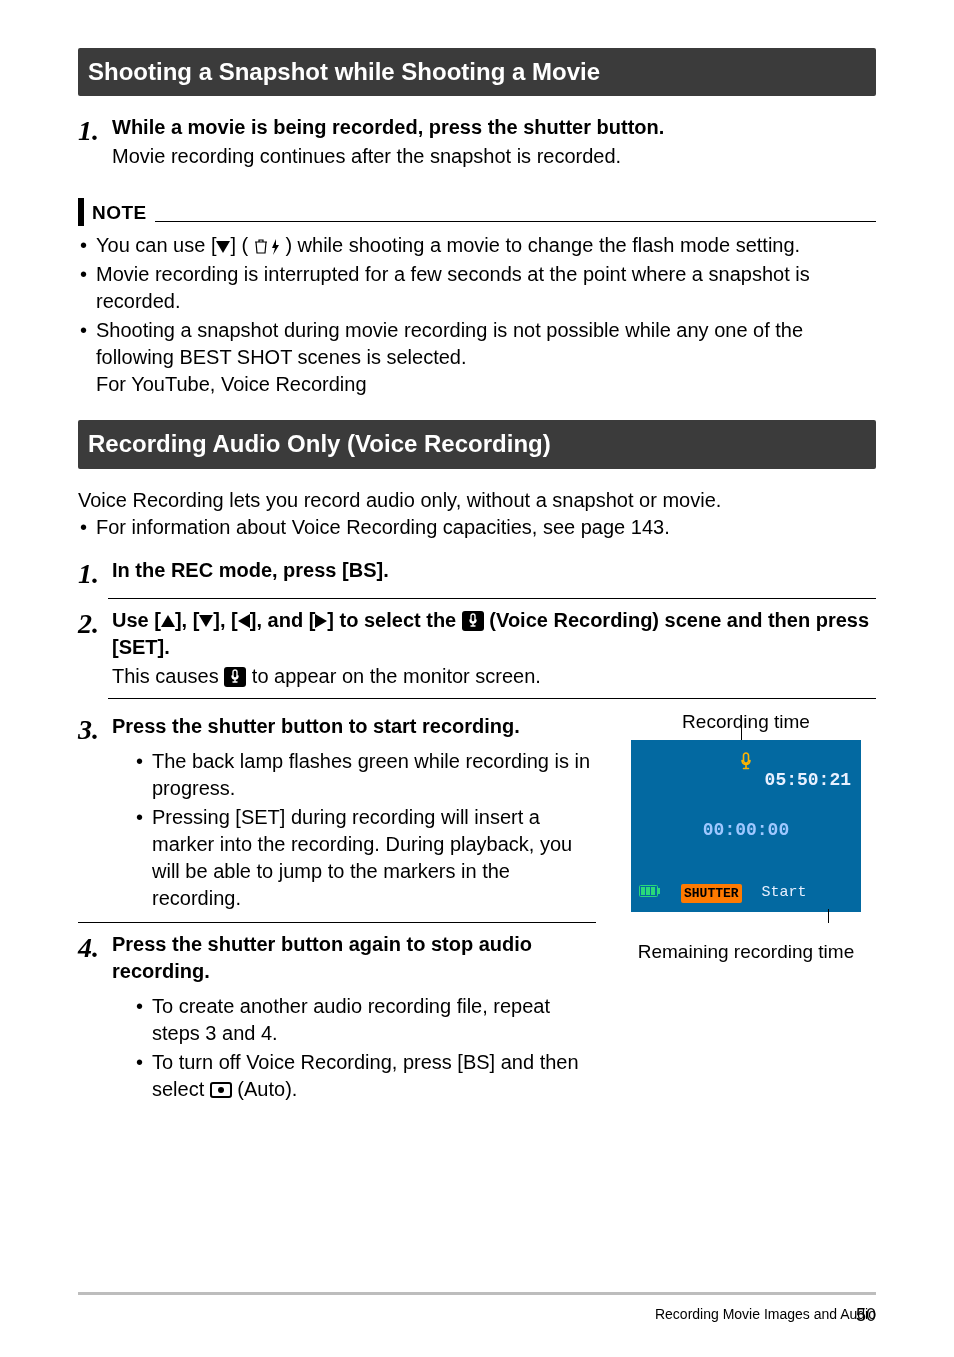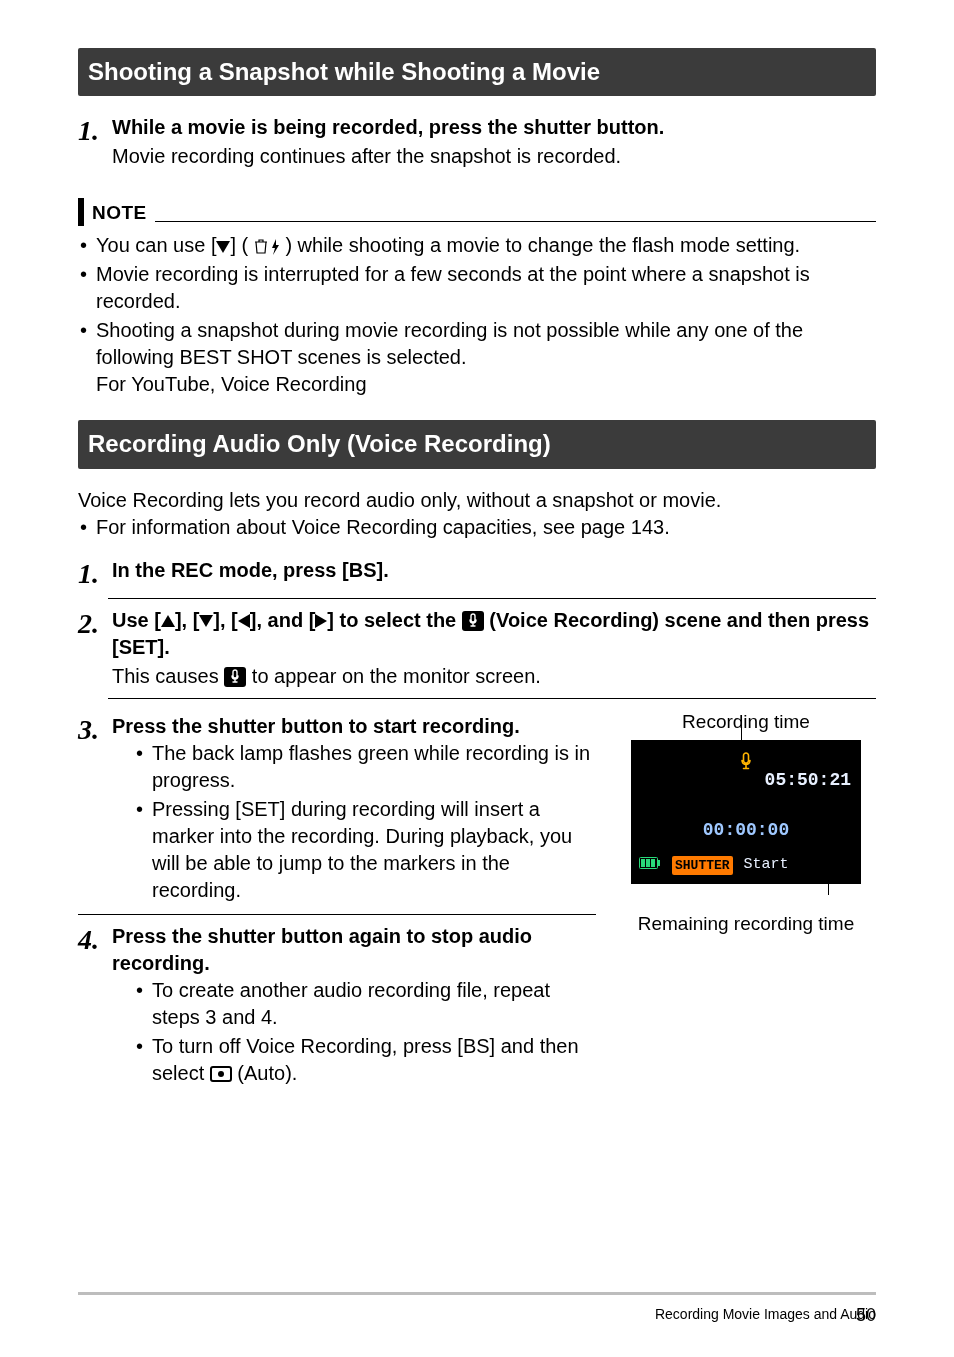--- a/index.html
+++ b/index.html
@@ -149,22 +149,22 @@
   }
   .shot-area {
     display:flex;
     gap: 20px;
     align-items:flex-start;
   }
   .shot-left { flex:1; }
   .shot-right { width: 260px; text-align:center; }
   .lcd {
     width: 230px;
-    height: 144px;
-    background: #000000;
+    height: 172px;
+    background: #0369a1;
     color:#fff;
     margin: 6px auto 4px auto;
     position:relative;
     font-family: 'Courier New', monospace;
   }
   .lcd .mic {
     position:absolute;
     left:50%; top:12px;
     transform:translateX(-50%);
     color:#ffb400;
@@ -183,21 +183,21 @@
     transform:translateX(-50%);
     color:#9fc8ff;
     font-size:18px;
     font-weight:bold;
   }
   .lcd .bottom {
     position:absolute;
     left:8px; bottom:8px;
     display:flex;
     align-items:center;
-    gap:11px;
+    gap:20px;
     font-size:14px;
   }
   .lcd .batt { color:#29d97a; font-size:16px; }
   .lcd .shutter { background:#ff7a00; color:#000; padding:1px 3px; font-weight:bold; font-size:13px; border-radius:2px; }
   .lcd .start { color:#e8f0ff; font-size:15px; }
   .ptr {
     width:1px; height:14px; background:#000;
     display:inline-block;
   }
   .ptr-wrap-top { position:absolute; left:48%; top:-14px; }
@@ -217,21 +217,21 @@
   .footer .page { font-size:18px; }
   .footer .chap {
     position:absolute;
     right:0;
     top:10px;
     font-size:14px;
   }
   .sub-bullets {
     list-style:none;
     padding-left:24px;
-    margin-top:0;
+    margin-top:8px;
   }
   .sub-bullets > li {
     position:relative;
     padding-left:16px;
     margin-bottom:2px;
   }
   .sub-bullets > li::before {
     content:"•";
     position:absolute;
     left:0;

